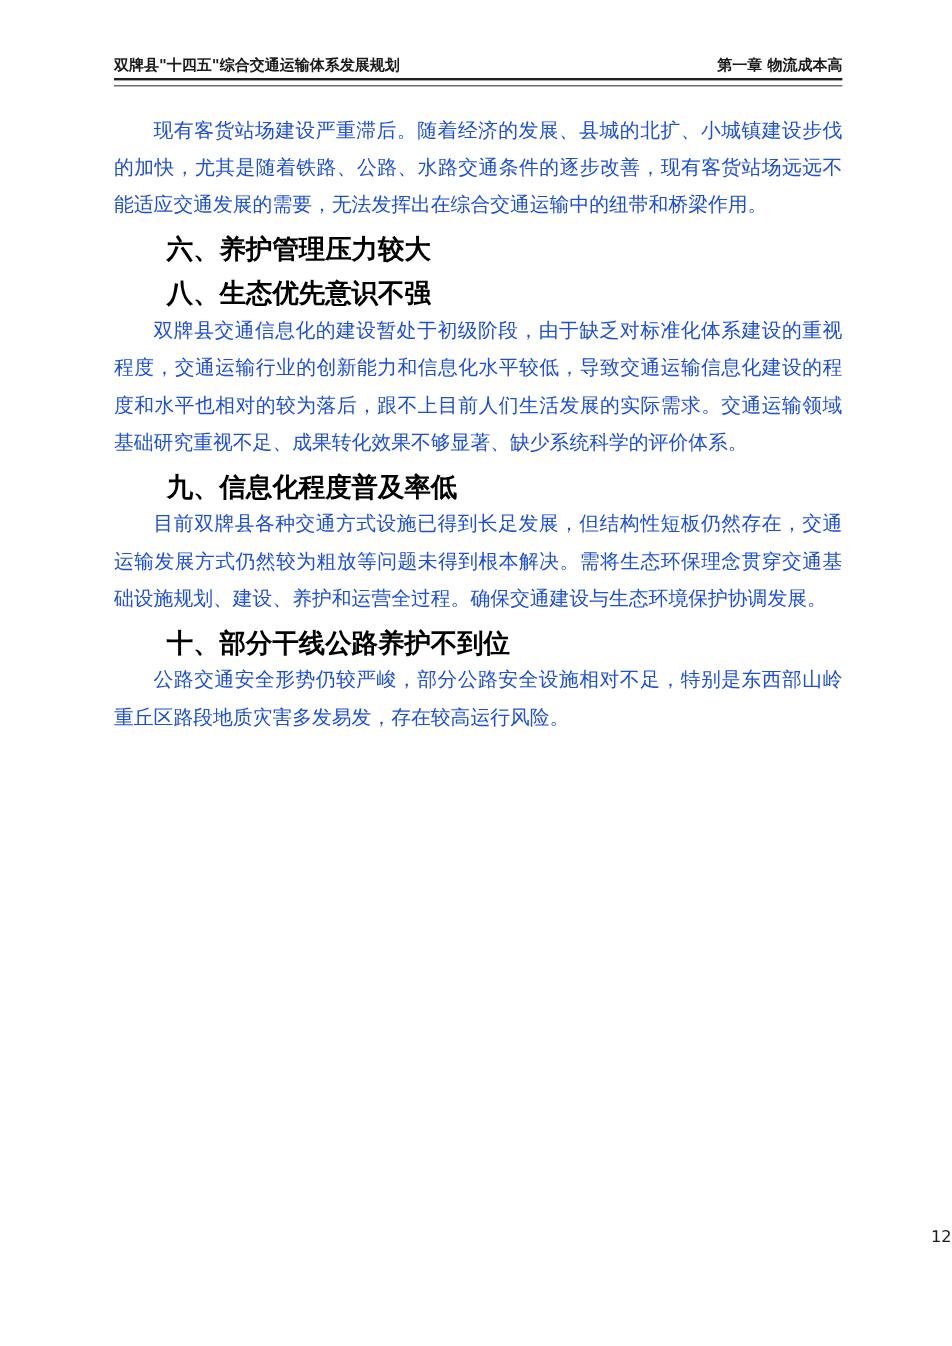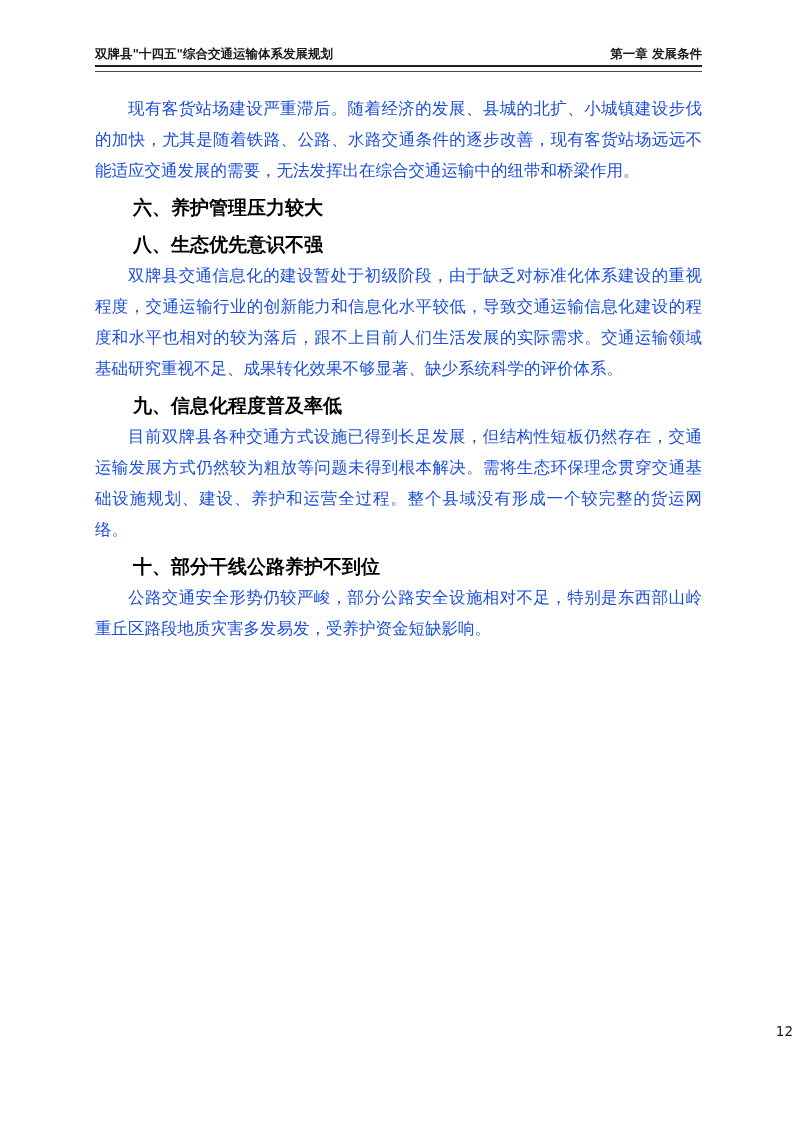--- a/index.html
+++ b/index.html
@@ -44,21 +44,21 @@
   .body-paragraph {
     margin: 0;
     text-indent: 2em;
     text-align: justify;
     color: #1d4ed8;
   }
   .section-heading {
     margin: 0;
     font-family: Liberation Serif, serif;
     font-weight: bold;
-    font-size: 19px;
+    font-size: 22px;
     line-height: 31px;
     text-indent: 2em;
     color: #000000;
     margin-top: 6px;
   }
   .page-number {
     position: absolute;
     top: 1023px;
     left: 0;
     right: 0;
@@ -68,21 +68,21 @@
     color: #1a1a1a;
   }
 </style>
 </head>
 <body>
 
 <div class="page">
 
   <div class="doc-header">
     <span>双牌县"十四五"综合交通运输体系发展规划</span>
-    <span>第一章 发展条件</span>
+    <span>第一章 物流成本高</span>
   </div>
   <div class="header-rule-thin"></div>
 
   <div class="doc-body">
 
     <p class="body-paragraph">现有客货站场建设严重滞后。随着经济的发展、县城的北扩、小城镇建设步伐的加快，尤其是随着铁路、公路、水路交通条件的逐步改善，现有客货站场远远不能适应交通发展的需要，无法发挥出在综合交通运输中的纽带和桥梁作用。</p>
 
     <section>
       <h3 class="section-heading">六、养护管理压力较大</h3>
     </section>
@@ -90,25 +90,25 @@
     <section>
     </section>
 
     <section>
       <h3 class="section-heading">八、生态优先意识不强</h3>
       <p class="body-paragraph">双牌县交通信息化的建设暂处于初级阶段，由于缺乏对标准化体系建设的重视程度，交通运输行业的创新能力和信息化水平较低，导致交通运输信息化建设的程度和水平也相对的较为落后，跟不上目前人们生活发展的实际需求。交通运输领域基础研究重视不足、成果转化效果不够显著、缺少系统科学的评价体系。</p>
     </section>
 
     <section>
       <h3 class="section-heading">九、信息化程度普及率低</h3>
-      <p class="body-paragraph">目前双牌县各种交通方式设施已得到长足发展，但结构性短板仍然存在，交通运输发展方式仍然较为粗放等问题未得到根本解决。需将生态环保理念贯穿交通基础设施规划、建设、养护和运营全过程。整个县域没有形成一个较完整的货运网络。</p>
+      <p class="body-paragraph">目前双牌县各种交通方式设施已得到长足发展，但结构性短板仍然存在，交通运输发展方式仍然较为粗放等问题未得到根本解决。需将生态环保理念贯穿交通基础设施规划、建设、养护和运营全过程。确保交通建设与生态环境保护协调发展。</p>
     </section>
 
     <section>
       <h3 class="section-heading">十、部分干线公路养护不到位</h3>
-      <p class="body-paragraph">公路交通安全形势仍较严峻，部分公路安全设施相对不足，特别是东西部山岭重丘区路段地质灾害多发易发，受养护资金短缺影响。</p>
+      <p class="body-paragraph">公路交通安全形势仍较严峻，部分公路安全设施相对不足，特别是东西部山岭重丘区路段地质灾害多发易发，存在较高运行风险。</p>
     </section>
 
   </div>
 
   <div class="page-number">12</div>
 
 </div>
 
 </body></html>

